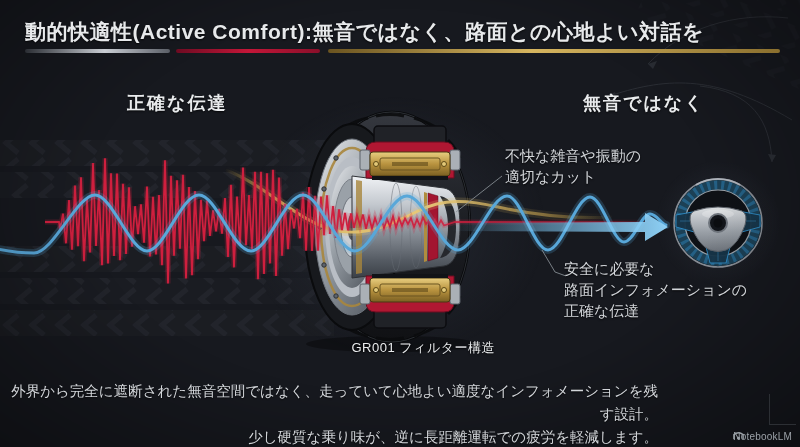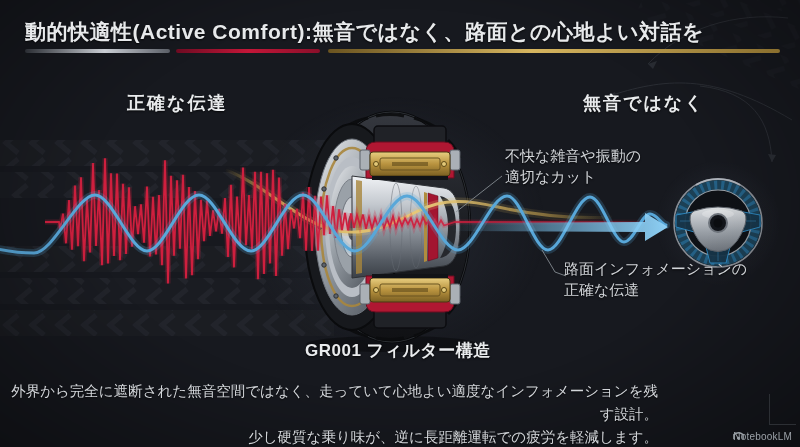--- a/index.html
+++ b/index.html
@@ -26,22 +26,22 @@
   }
   .lbl-input{left:127px;top:91px;}
   .lbl-output{left:583px;top:91px;}
   .annot{
     position:absolute;font-size:15px;line-height:21px;color:var(--annotation-text,#d2d5d9);
     text-shadow:0 1px 2px rgba(0,0,0,.8);white-space:nowrap;
   }
   .annot-cut{left:505px;top:145px;}
   .annot-info{left:564px;top:258px;}
   .filter-label{
-    position:absolute;left:305px;top:339px;width:190px;text-align:left;
-    font-size:17px;font-weight:bold;color:#e9ebed;letter-spacing:.5px;white-space:nowrap;
+    position:absolute;left:305px;top:339px;width:190px;text-align:right;
+    font-size:13px;font-weight:normal;color:#e9ebed;letter-spacing:.5px;white-space:nowrap;
     text-shadow:0 1px 2px rgba(0,0,0,.8);
   }
   .footer{position:absolute;left:0;top:380px;width:658px;text-align:right;
     font-size:14.5px;line-height:23px;color:#d3d6da;text-shadow:0 1px 2px rgba(0,0,0,.7);}
   .watermark{
     position:absolute;right:8px;bottom:5px;display:flex;align-items:center;gap:4px;
     font-size:10px;color:var(--muted,#9aa0a6);letter-spacing:.2px;
   }
   .corner-bracket{
     position:absolute;right:4px;bottom:22px;width:26px;height:30px;
@@ -268,20 +268,21 @@
     <div class="rule rule-gold"></div>
 
     <div class="side-label lbl-input">正確な伝達</div>
     <div class="side-label lbl-output">無音ではなく</div>
 
     <div class="annot annot-cut">
       <div>不快な雑音や振動の</div>
       <div>適切なカット</div>
     </div>
     <div class="annot annot-info">
+      <div>安全に必要な</div>
       <div>路面インフォメーションの</div>
       <div>正確な伝達</div>
     </div>
 
     <div class="filter-label">GR001 フィルター構造</div>
 
     <div class="footer">
       <div>外界から完全に遮断された無音空間ではなく、走っていて心地よい適度なインフォメーションを残す設計。</div>
       <div>少し硬質な乗り味が、逆に長距離運転での疲労を軽減します。</div>
     </div>

